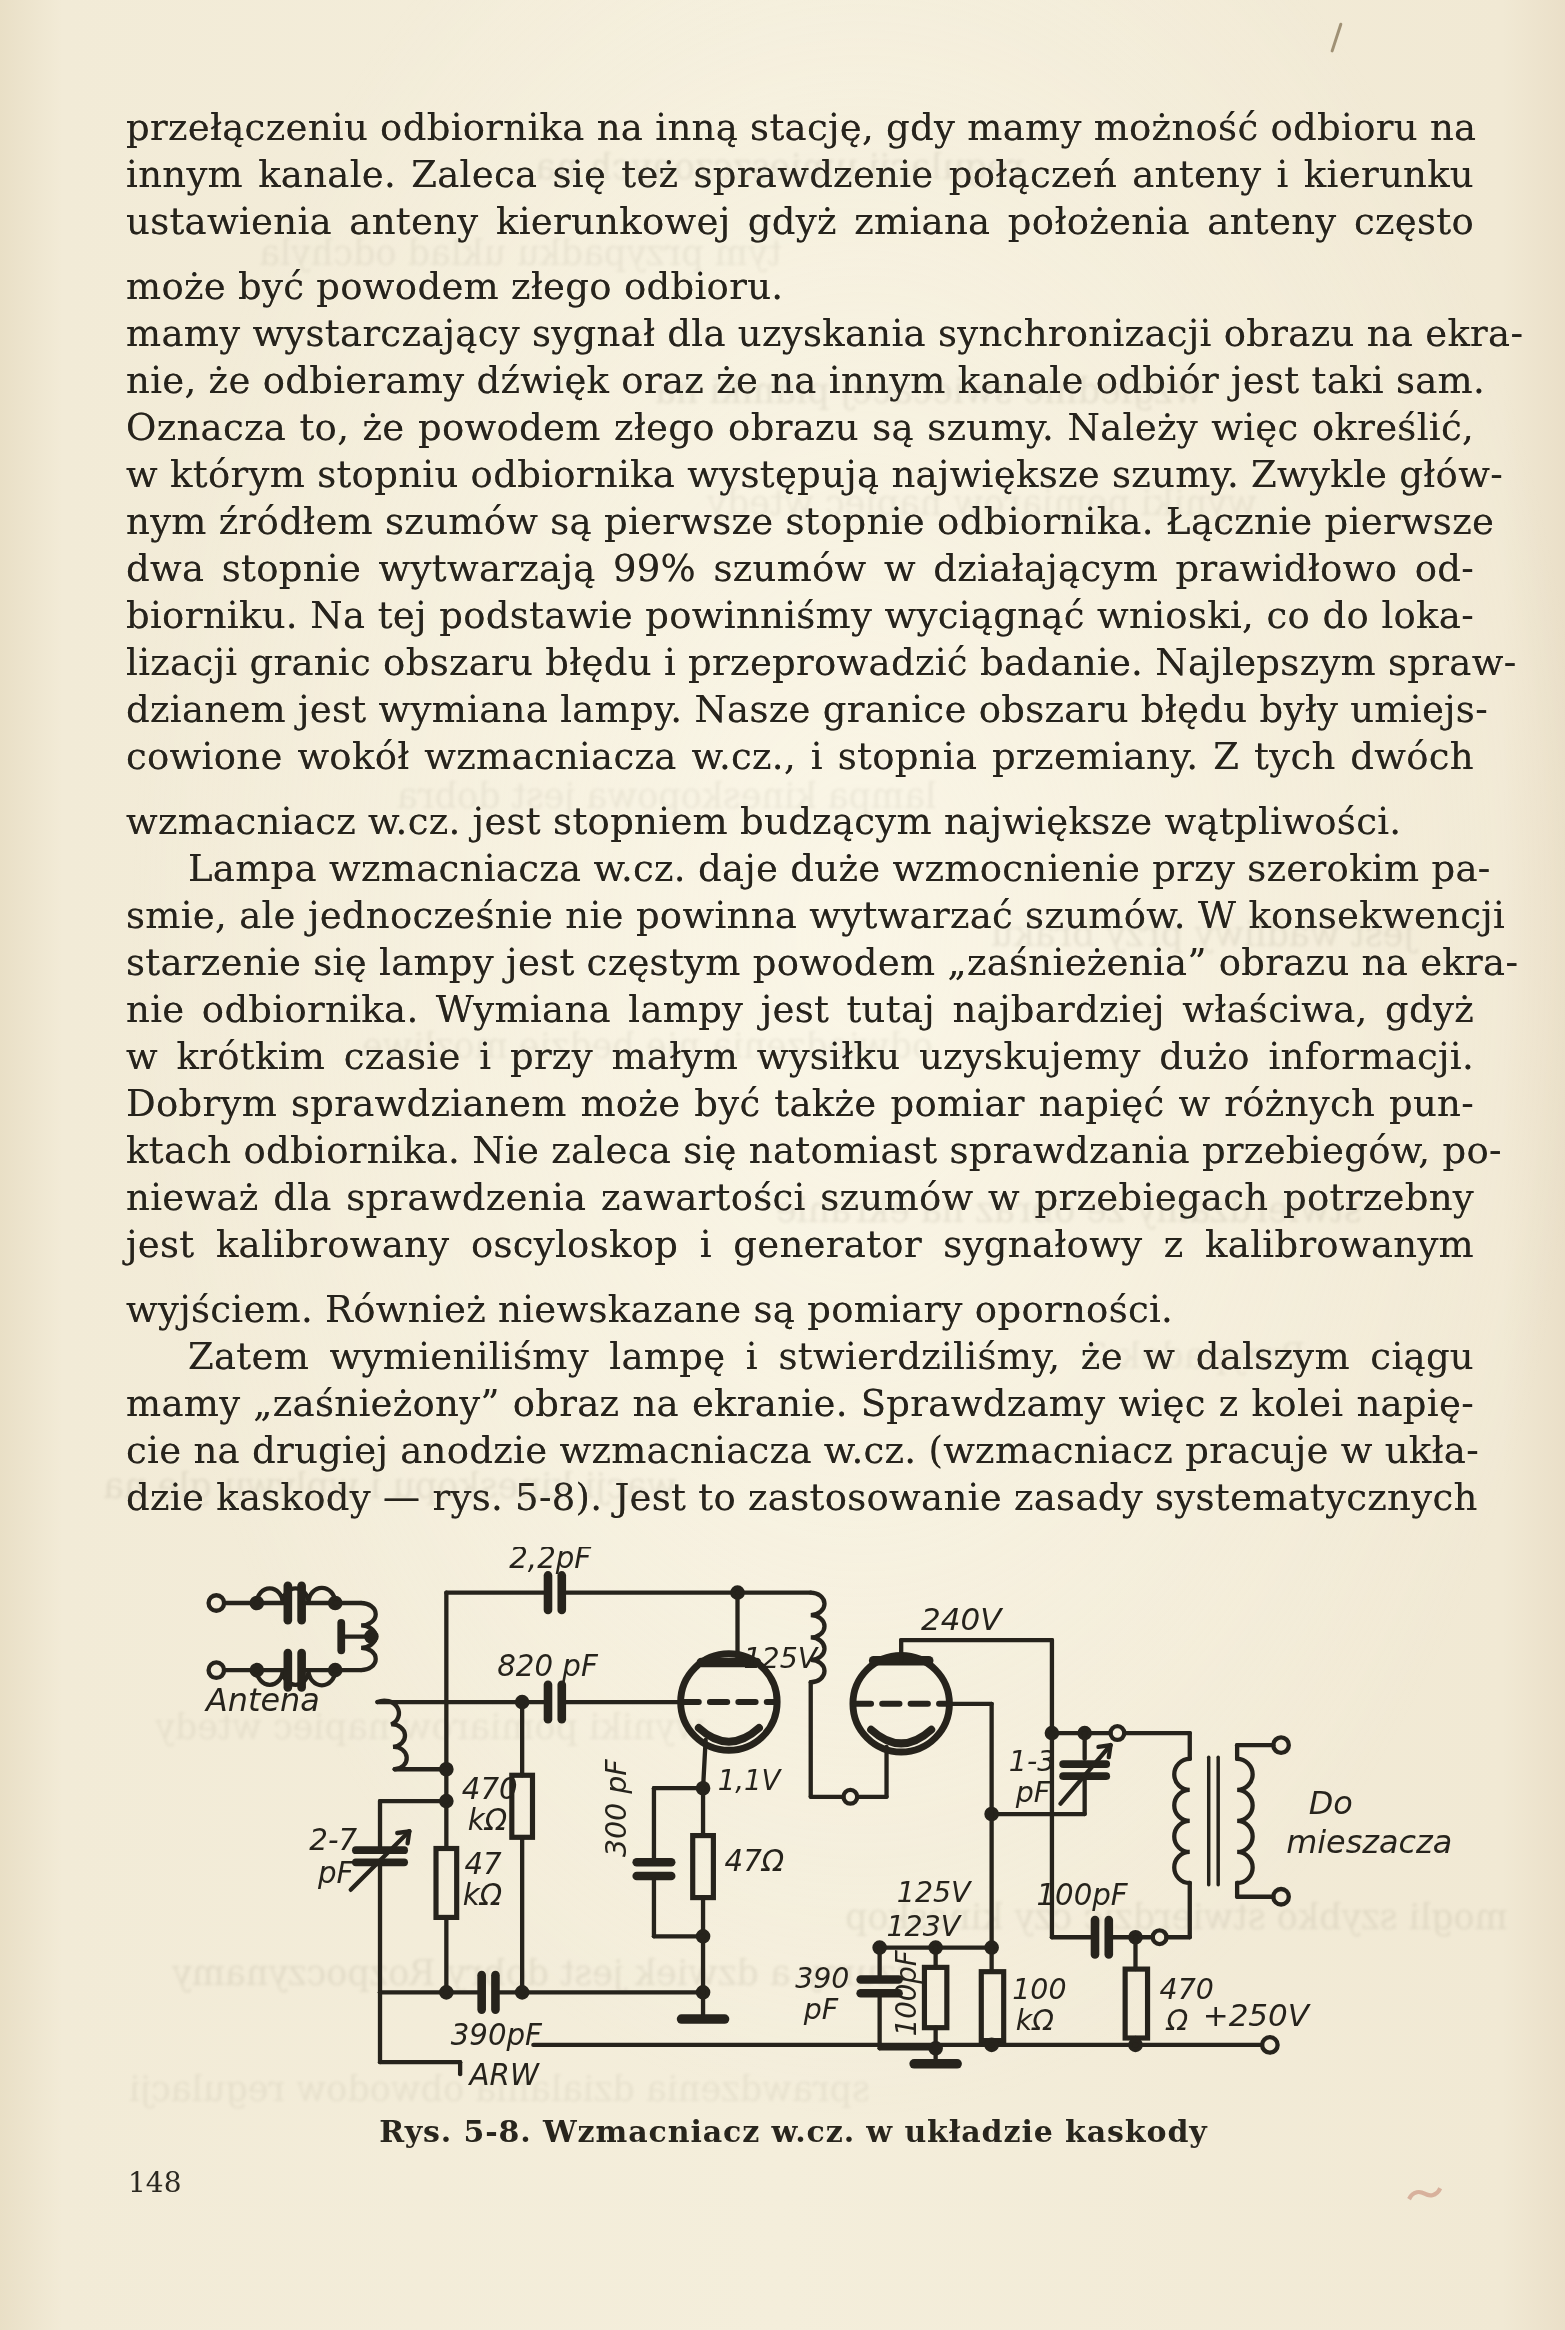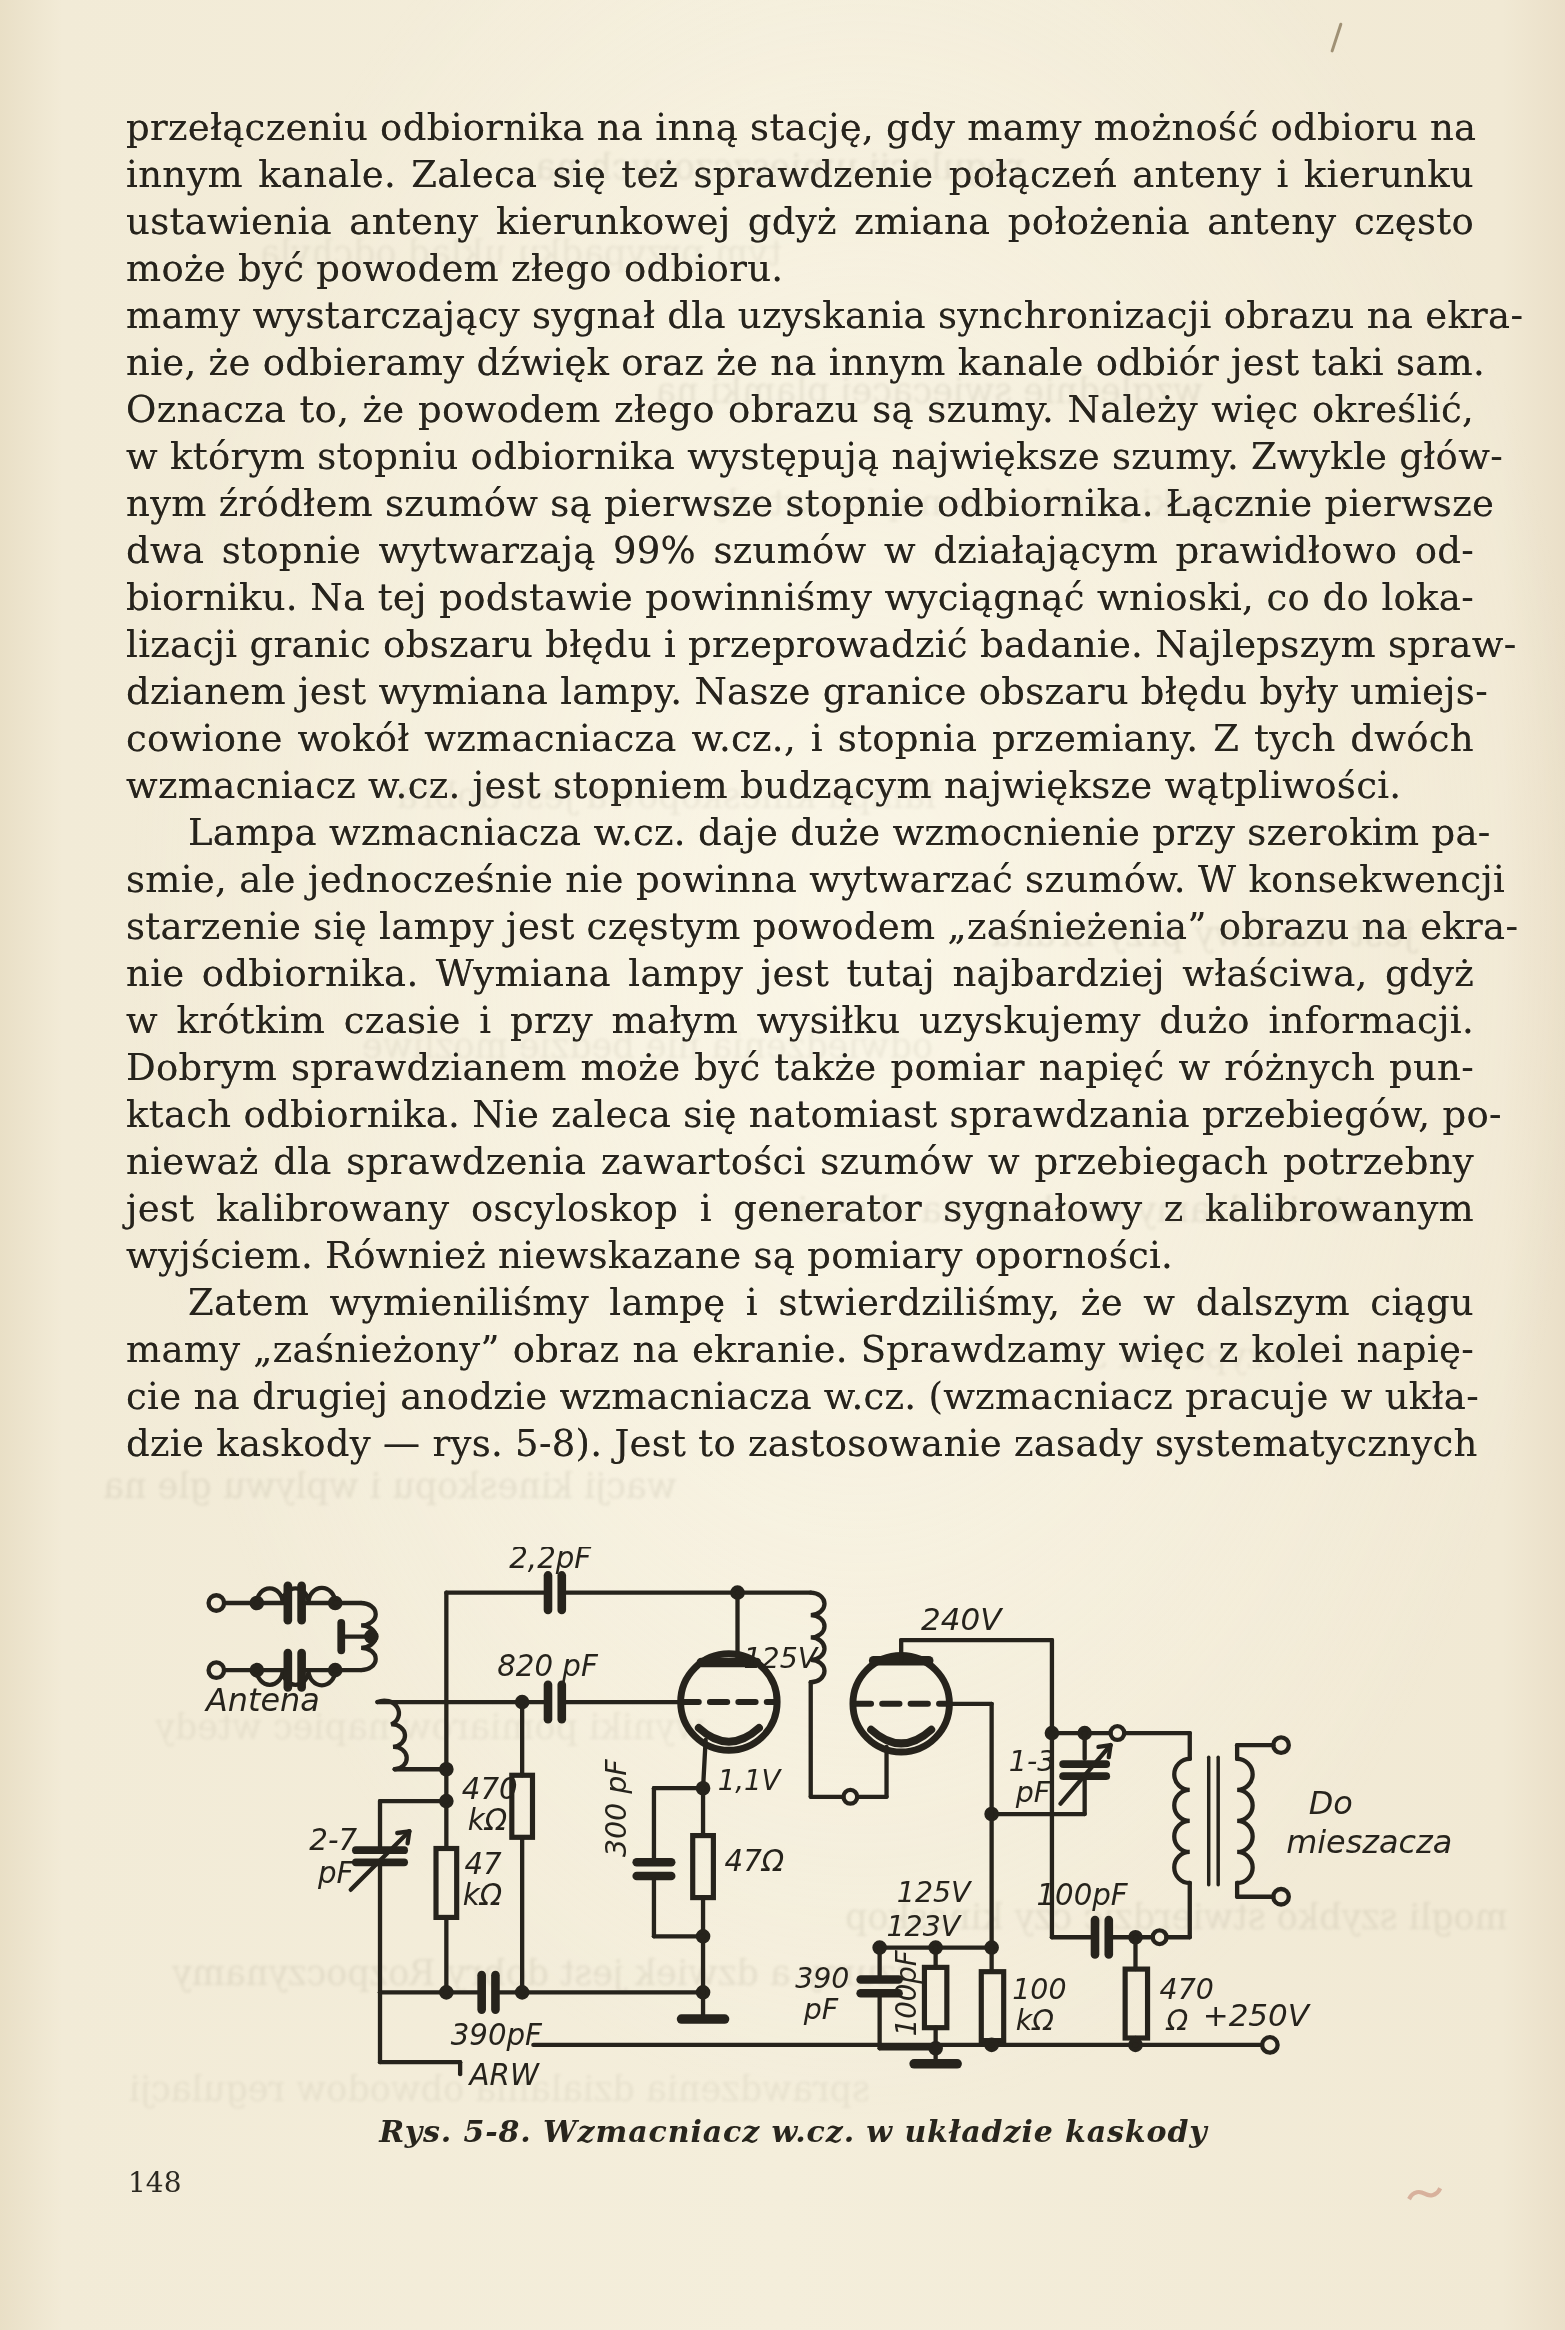--- a/index.html
+++ b/index.html
@@ -8,26 +8,26 @@
        background-image:
          radial-gradient(ellipse at 55% 40%, rgba(255,252,240,.55) 0%, rgba(255,252,240,0) 60%),
          linear-gradient(90deg, #e9dfc6 0%, #f2ebd7 4%, #f4eedb 50%, #f1e9d4 96%, #eadfc8 100%),
          repeating-linear-gradient(90deg, rgba(180,160,120,.045) 0 2.6px, rgba(0,0,0,0) 2.6px 7.8px);
        font-family:"DejaVu Serif","Liberation Serif",serif;color:#24211a;}
   .textblock{position:absolute;left:126px;top:104px;width:1348px;}
   .tline{font-size:37px;line-height:47px;letter-spacing:0.3px;white-space:nowrap;
          text-align:justify;text-align-last:justify;color:#26231c;
          text-shadow:0 0 0.5px rgba(38,35,28,.6);}
   .tline.indent{text-indent:62px;}
-  .tline.pend{text-align-last:left;}
+  .tline.pend{text-align-last:left;margin-top:18px;}
   .ghost{position:absolute;transform:scaleX(-1);filter:blur(1.4px);opacity:.12;
          color:#6e6750;font-size:35px;white-space:nowrap;pointer-events:none;}
   .ghost.g2{opacity:.09;}
   .caption{position:absolute;left:121px;top:2114px;width:1345px;text-align:center;
-           font-size:30px;font-weight:bold;letter-spacing:0.9px;color:#28251d;font-style:italic;}
+           font-size:30px;font-weight:bold;letter-spacing:0.9px;color:#28251d;}
   .pagenum{position:absolute;left:128px;top:2166px;font-size:28px;color:#2b2820;}
   .penmark{position:absolute;left:1335px;top:22.4px;width:2.6px;height:31px;
            background:#8b7b5d;transform:rotate(18deg);border-radius:1.7px;opacity:.8;}
   .redmark{position:absolute;left:1405px;top:2168px;color:#c4846f;opacity:.55;
            font-size:40px;transform:rotate(-12deg);font-family:"DejaVu Sans",sans-serif;}
   svg text{font-family:"DejaVu Sans","Liberation Sans",sans-serif;font-style:italic;
            fill:#26231c;}
   .figwrap{position:absolute;left:121px;top:1547px;width:1345px;height:603px;}
 </style>
 </head>

